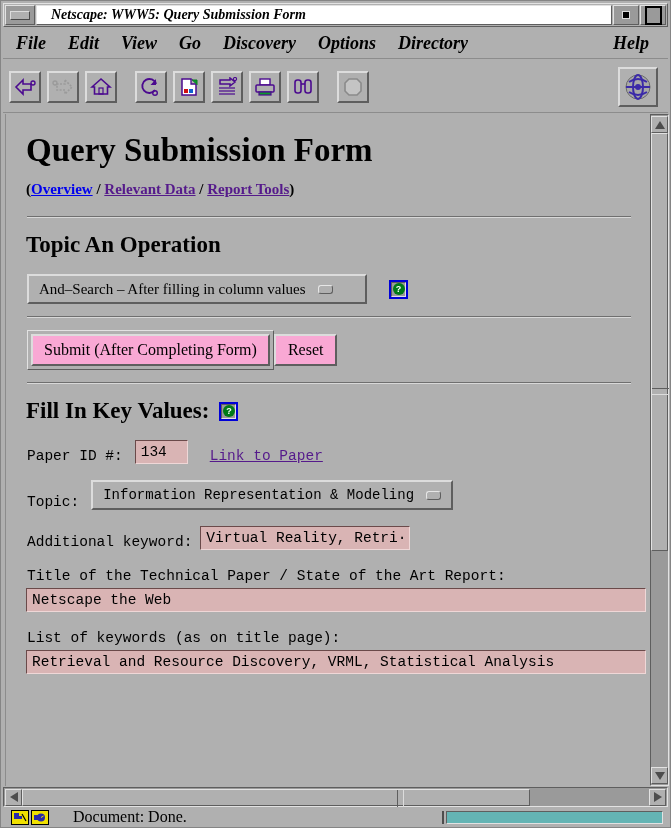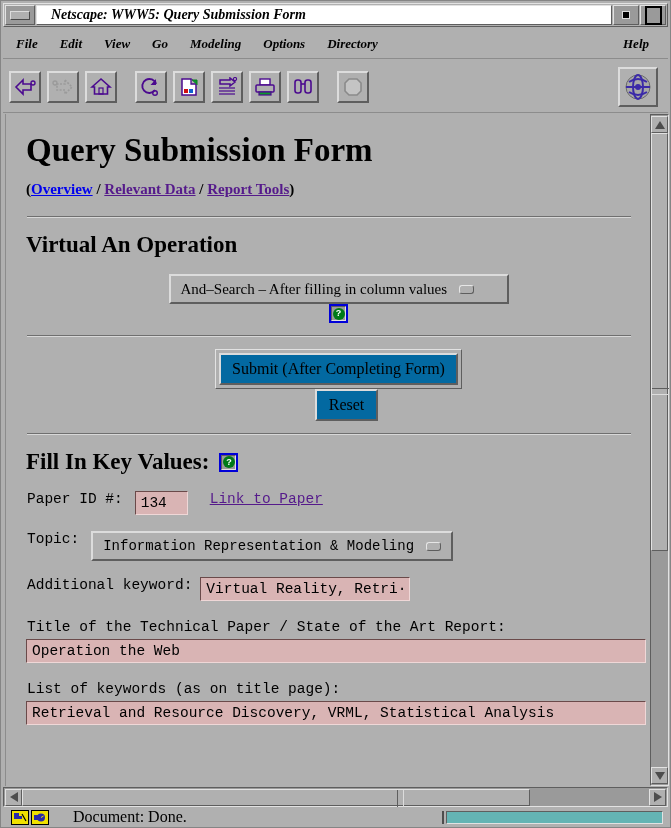--- a/index.html
+++ b/index.html
@@ -88,21 +88,21 @@
     position: absolute; left: 2px; top: 28px;
     width: 665px; height: 30px;
     background: #b0b0b0;
     box-sizing: border-box;
     display: flex; align-items: center;
     border-bottom: 1px solid #8c8c8c;
   }
   .menu-item {
     font-family: "Liberation Serif", serif;
     font-style: italic; font-weight: bold;
-    font-size: 13px; color: #000;
+    font-size: 18px; color: #000;
     padding: 2px 9px; margin-left: 4px;
     white-space: nowrap;
   }
   .menu-spacer { flex: 1; }
   .menu-help { margin-right: 10px; }
 
   
   .toolbar {
     position: absolute; left: 2px; top: 60px;
     width: 665px; height: 52px;
@@ -214,36 +214,36 @@
   .help-ico .circ {
     width: 12px; height: 12px; border-radius: 50%;
     background: #007a18;
     color: #fff; font-size: 9px; font-weight: bold;
     font-family: "Liberation Sans", sans-serif;
     display: flex; align-items: center; justify-content: center;
     line-height: 1;
   }
 
   
-  .btn-row { display: flex; align-items: center; margin: 6px 0 6px 1px; flex-direction: column; }
+  .btn-row { display: flex; align-items: center; margin: 6px 0 6px 1px; }
   .dflt-wrap {
     padding: 3px; box-sizing: border-box; background: #b0b0b0;
     display: inline-block;
   }
   .btn {
     display: inline-block;
-    background: #0369a1; box-sizing: border-box;
+    background: #f9a8d4; box-sizing: border-box;
     padding: 5px 11px;
     font-family: "Liberation Serif", serif;
     font-size: 16px; color: #000; white-space: nowrap;
   }
-  .btn-reset { margin-left: 16px; padding: 5px 12px; }
-
-  
-  .frow { display: flex; align-items: flex-start; margin: 16px 0 0 1px; }
+  .btn-reset { padding: 5px 12px; }
+
+  
+  .frow { display: flex; align-items: flex-end; margin: 16px 0 0 1px; }
   .lbl {
     font-family: "Liberation Mono", monospace;
     font-size: 14.5px; color: #000; white-space: nowrap;
   }
   .txt {
     background: #d9b4b4; box-sizing: border-box;
     font-family: "Liberation Mono", monospace;
     font-size: 14.5px; color: #000;
     padding: 3px 5px; white-space: nowrap; overflow: hidden;
     border-top: 1px solid #6a4a4a; border-left: 1px solid #6a4a4a;
@@ -363,21 +363,21 @@
     <div class="tb-btn out1">
       <div class="maxsq"></div>
     </div>
   </div>
 
   <div class="menubar">
     <div class="menu-item">File</div>
     <div class="menu-item">Edit</div>
     <div class="menu-item">View</div>
     <div class="menu-item">Go</div>
-    <div class="menu-item">Modeling</div>
+    <div class="menu-item">Discovery</div>
     <div class="menu-item">Options</div>
     <div class="menu-item">Directory</div>
     <div class="menu-spacer"></div>
     <div class="menu-item menu-help">Help</div>
   </div>
 
   <div class="toolbar">
 
     <div class="tbar-btn out">
       <svg width="22" height="18" viewBox="0 0 22 18">
@@ -475,21 +475,21 @@
 
     <div class="canvas">
       <div class="page">
 
         <h1 class="title">Query Submission Form</h1>
 
         <div class="navline"><span>(</span><a href="#" class="lnk-new">Overview</a><span class="sep"> / </span><a href="#" class="lnk-vis">Relevant Data</a><span class="sep"> / </span><a href="#" class="lnk-vis">Report Tools</a><span>)</span></div>
 
         <hr class="rule">
 
-        <h2 class="sect">Virtual An Operation</h2>
+        <h2 class="sect">Topic An Operation</h2>
 
         <div class="btn-row">
           <div class="optmenu out" style="width:340px;">
             <span>And–Search – After filling in column values</span>
             <span class="opt-ind"></span>
           </div>
           <span style="display:inline-block;width:22px;"></span>
           <span class="help-ico">
             <span class="inner in1">
               <span class="circ">?</span>
@@ -531,21 +531,21 @@
             <span class="opt-ind"></span>
           </div>
         </div>
 
         <div class="frow">
           <span class="lbl">Additional keyword:</span>
           <span class="txt txt-kw">Virtual Reality, Retri·</span>
         </div>
 
         <div class="blocklbl">Title of the Technical Paper / State of the Art Report:</div>
-        <div class="txt txt-wide">Operation the Web</div>
+        <div class="txt txt-wide">Netscape the Web</div>
 
         <div class="blocklbl">List of keywords (as on title page):</div>
         <div class="txt txt-wide">Retrieval and Resource Discovery, VRML, Statistical Analysis</div>
 
       </div>
     </div>
 
     <div class="vscroll in1">
       <div class="sb-arrow out1">
         <span class="tri tri-up"></span>

